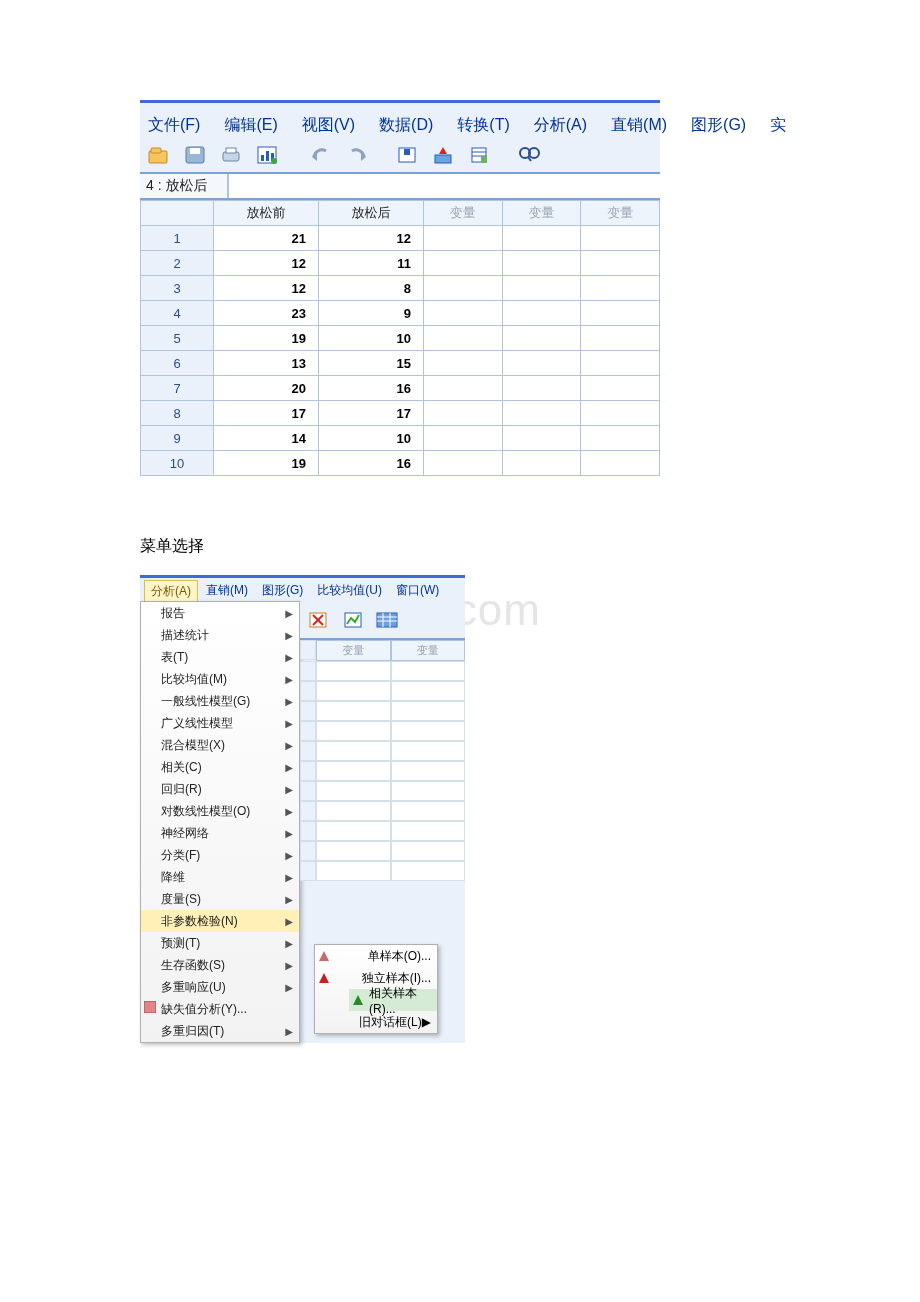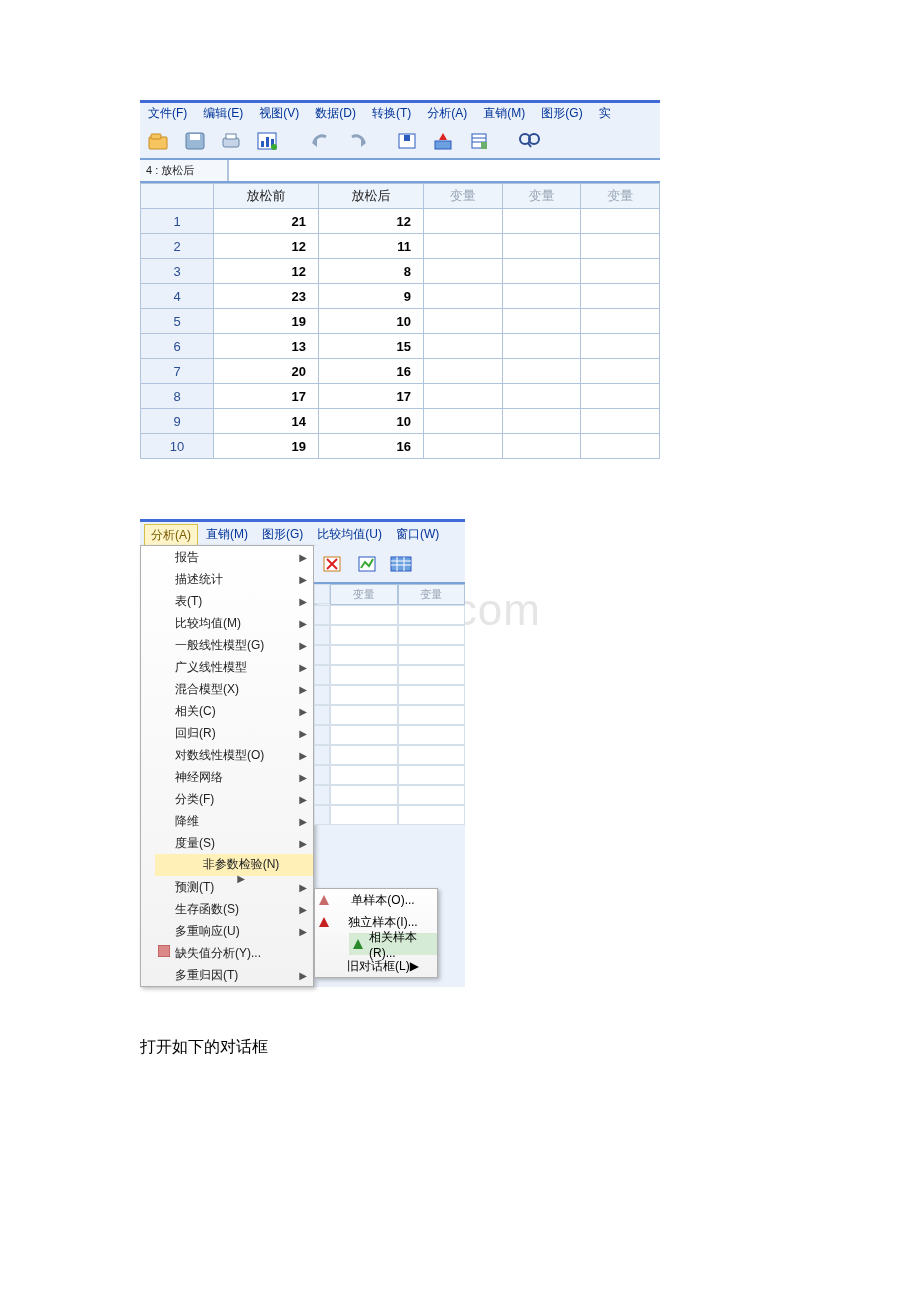--- a/index.html
+++ b/index.html
@@ -15,24 +15,24 @@
   }
   .screenshot1 {
     border-top: 3px solid #3f6ad8;
     border-right: none;
     width: 520px;
     margin-bottom: 60px;
   }
   .menubar {
     display: flex;
     background: #eaf1fb;
-    padding: 0 2px 0 2px;
-    font-size: 12px;
+    padding: 10px 2px 0 2px;
+    font-size: 16px;
     color: #003399;
-    gap: 4px;
+    gap: 12px;
   }
   .menubar .mitem {
     padding: 2px 6px;
     white-space: nowrap;
   }
   .toolbar {
     display: flex;
     align-items: center;
     background: #eaf1fb;
     padding: 3px 4px;
@@ -44,21 +44,21 @@
     display: inline-flex; align-items: center; justify-content: center;
     border: 1px solid transparent;
     border-radius: 2px;
   }
   .cellref-row {
     display: flex;
     background: #f4f7fb;
     border-bottom: 2px solid #7aa2d8;
   }
   .cellref {
-    font-size: 11px;
+    font-size: 14px;
     padding: 3px 6px;
     min-width: 75px;
     border-right: 1px solid #b0c4de;
     color: #222;
   }
   .cellref-input {
     flex: 1;
     background: #fff;
     border-left: 1px solid #b0c4de;
   }
@@ -125,35 +125,33 @@
   .row2 {
     display: flex;
   }
   .dropdown {
     width: 158px;
     background: linear-gradient(#ffffff,#f2f2f2);
     border: 1px solid #b0b0b0;
     box-shadow: 2px 2px 4px rgba(0,0,0,.25);
     font-size: 12px;
     margin-top: -1px;
-    padding-left: 14px;
   }
   .dropdown .ditem {
     display: flex;
     align-items: center;
     justify-content: space-between;
     padding: 2px 6px 2px 20px;
     white-space: nowrap;
     color: #222;
     position: relative;
     height: 18px;
   }
   .dropdown .ditem.hl {
     background: #fff0b8;
-    flex-direction: column;
   }
   .dropdown .ditem .arrow {
     color: #555;
     font-size: 10px;
   }
   .dropdown .ditem .iconbox {
     position: absolute; left: 2px; top: 2px;
     width: 14px; height: 14px;
     display: inline-flex; align-items:center; justify-content:center;
   }
@@ -205,21 +203,21 @@
     border: 1px solid #b0b0b0;
     box-shadow: 2px 2px 4px rgba(0,0,0,.25);
     font-size: 12px;
   }
   .submenu .sitem {
     display: flex;
     align-items: center;
     padding: 2px 6px 2px 20px;
     position: relative;
     height: 18px;
-    justify-content: center;
+    justify-content: flex-end;
   }
   .submenu .sitem.hl { background: #d5ebd5; margin-left: 34px; }
   .submenu .sitem .icon {
     position: absolute; left: 3px; width: 12px; height: 12px;
   }
 
   .watermark {
     position: absolute;
     font-size: 44px;
     color: rgba(150,150,150,0.25);
@@ -412,20 +410,21 @@
             <td class="val">19</td>
             <td class="val">16</td>
             <td></td>
             <td></td>
             <td></td>
           </tr>
         </tbody>
     </table>
   </div>
 
+  <div class="caption">菜单选择</div>
 
   <div class="screenshot2">
     <div class="menubar2">
       <span class="mitem active">分析(A)</span>
       <span class="mitem">直销(M)</span>
       <span class="mitem">图形(G)</span>
       <span class="mitem">比较均值(U)</span>
       <span class="mitem">窗口(W)</span>
     </div>
     <div class="row2">
@@ -626,14 +625,13 @@
             </svg></span>
           <span>相关样本(R)...</span>
         </div>
         <div class="sitem">
           <span>旧对话框(L)</span>
           <span class="arrow">▶</span>
         </div>
       </div>
   </div>
 
-  <div class="caption">打开如下的对话框</div>
 </div>
 
 </body></html>

